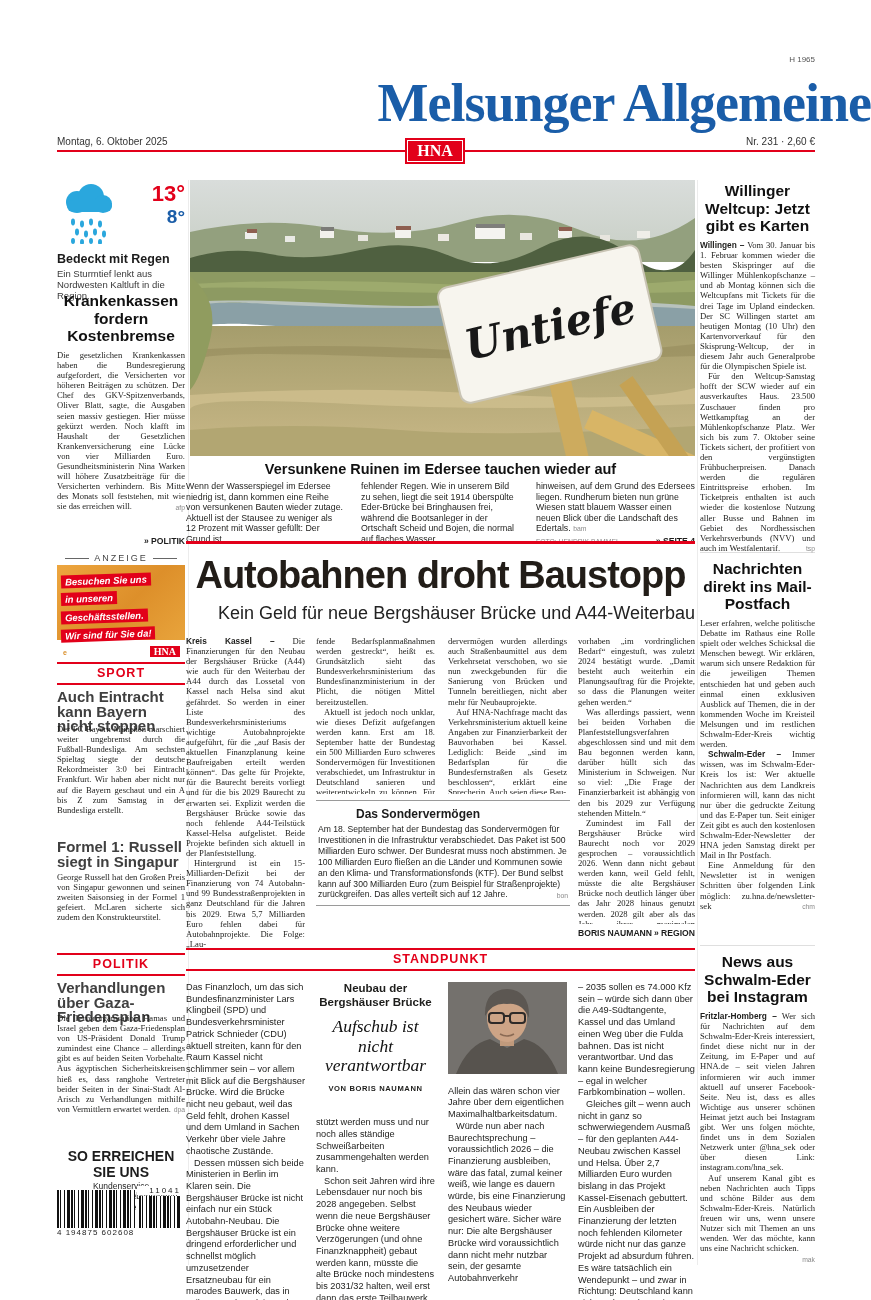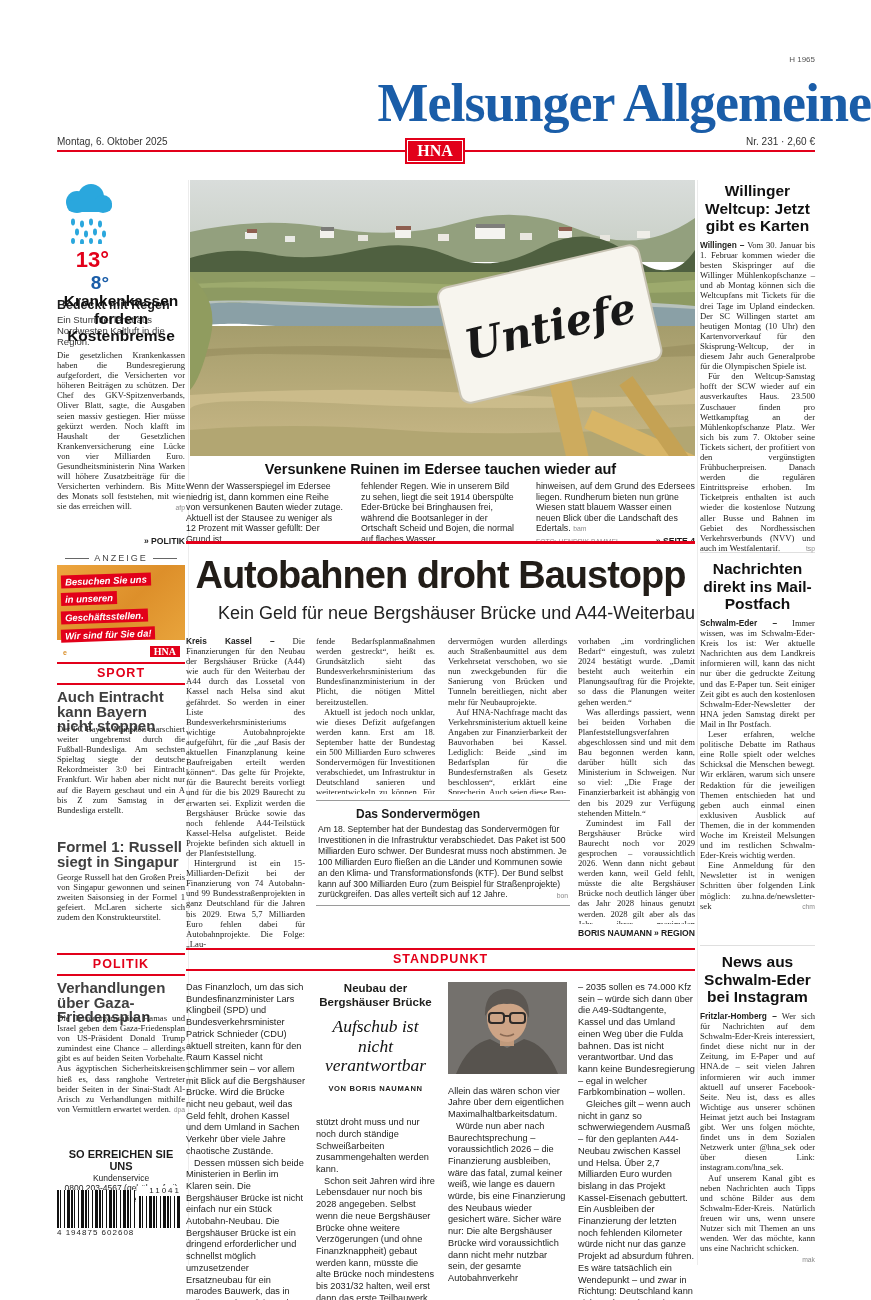--- a/index.html
+++ b/index.html
@@ -76,21 +76,21 @@
   <div class="abs masthead-title" style="left:0;right:0;top:72px;text-align:right;">Melsunger Allgemeine</div>
   <div class="abs mast-meta" style="left:57px;top:136px;">Montag, 6. Oktober 2025</div>
   <div class="abs mast-meta" style="right:56px;top:136px;">Nr. 231  ·  2,60 €</div>
   <div class="abs redline" style="left:57px;top:150px;width:758px;"></div>
   <div class="abs hna-box" style="left:405px;top:138px;width:60px;height:26px;font-size:16px;line-height:26px;">HNA</div>
 
   <div class="abs vsep" style="left:188px;top:180px;height:1085px;opacity:.5;"></div>
   <div class="abs vsep" style="left:697px;top:180px;height:1085px;opacity:.5;"></div>
 
   <div class="abs" style="left:57px;top:182px;width:128px;">
-    <div style="display:flex;justify-content:space-between;flex-direction:column;">
+    <div style="display:flex;justify-content:space-between;">
       <span>
         <svg width="62" height="62" viewBox="0 0 62 62">
           <g fill="#2aa7dd">
             <circle cx="20" cy="20" r="11"></circle>
               <circle cx="34" cy="15" r="13"></circle>
               <circle cx="46" cy="22" r="9"></circle>
             <rect x="10" y="18" width="45" height="12" rx="6"></rect>
             <ellipse cx="16" cy="40" rx="2" ry="3.4"></ellipse>
               <ellipse cx="25" cy="42" rx="2" ry="3.4"></ellipse>
               <ellipse cx="34" cy="40" rx="2" ry="3.4"></ellipse>
@@ -145,21 +145,21 @@
   </div>
 
   <div class="abs sechdr" style="left:57px;top:953px;width:128px;">POLITIK</div>
   <div class="abs subtitle2" style="left:57px;top:981px;width:128px;">Verhandlungen über Gaza-Friedensplan</div>
   <div class="abs serifbody" style="left:57px;top:1013px;width:128px;height:120px;">
     <p><span>Die Terrororganisation Hamas und Israel geben dem Gaza-Friedensplan von US-Präsident Donald Trump zumindest eine Chance – allerdings gibt es auf beiden Seiten Vorbehalte. Aus ägyptischen Sicherheitskreisen hieß es, dass ranghohe Vertreter beider Seiten in der Sinai-Stadt Al-Arisch zu Verhandlungen mithilfe von Vermittlern erwartet werden.</span>
        <span class="sign">dpa</span></p>
   </div>
 
   <div class="abs" style="left:57px;top:1148px;width:128px;text-align:center;">
-    <div style="font-weight:bold;font-size:11px;">SO ERREICHEN SIE UNS</div>
+    <div style="font-weight:bold;font-size:14px;">SO ERREICHEN SIE UNS</div>
     <div style="font-size:8.5px;margin-top:1px;">Kundenservice</div>
     <div style="font-size:8.5px;">0800 203-4567 (gebührenfrei)</div>
     <div style="font-weight:bold;font-size:9.5px;">hna.de</div>
   </div>
 
   <div class="abs bars" style="left:57px;top:1190px;width:78px;height:40px;"></div>
   <div class="abs ean" style="left:57px;top:1228px;width:90px;">4 194875 602608</div>
   <div class="abs ean" style="left:137px;top:1186px;width:44px;text-align:right;letter-spacing:2px;">11041</div>
   <div class="abs bars" style="left:139px;top:1196px;width:42px;height:32px;"></div>
 
@@ -270,21 +270,21 @@
   <div class="abs sechdr" style="left:186px;top:948px;width:509px;">STANDPUNKT</div>
   <div class="abs" style="left:186px;top:982px;width:509px;height:318px;">
     <div class="spcol" style="left:0;height:318px;">
       <p>Das Finanzloch, um das sich Bundesfinanzminister Lars Klingbeil (SPD) und Bundesverkehrsminister Patrick Schnieder (CDU) aktuell streiten, kann für den Raum Kassel nicht schlimmer sein – vor allem mit Blick auf die Bergshäuser Brücke. Wird die Brücke nicht neu gebaut, weil das Geld fehlt, drohen Kassel und dem Umland in Sachen Verkehr über viele Jahre chaotische Zustände.</p>
       <p>Dessen müssen sich beide Ministerien in Berlin im Klaren sein. Die Bergshäuser Brücke ist nicht einfach nur ein Stück Autobahn-Neubau. Die Bergshäuser Brücke ist ein dringend erforderlicher und schnellst möglich umzusetzender Ersatzneubau für ein marodes Bauwerk, das in Teilen 63 Jahre alt ist, schon mit einer Stahlseil-Unterkonstruktion ge-</p>
     </div>
     <div class="spcol" style="left:130px;height:318px;">
       <div class="kicker">Neubau der Bergshäuser Brücke</div>
       <div class="sp-title" style="margin:8px 0 7px 0;">Aufschub ist nicht verantwortbar</div>
       <div class="author" style="margin-bottom:23px;">VON BORIS NAUMANN</div>
-      <p>stützt droht muss und nur noch durch ständige Schweißarbeiten zusammengehalten werden kann.</p>
+      <p>stützt werden muss und nur noch alles ständige Schweißarbeiten zusammengehalten werden kann.</p>
       <p>Schon seit Jahren wird ihre Lebensdauer nur noch bis 2028 angegeben. Selbst wenn die neue Bergshäuser Brücke ohne weitere Verzögerungen (und ohne Finanzknappheit) gebaut werden kann, müsste die alte Brücke noch mindestens bis 2031/32 halten, weil erst dann das erste Teilbauwerk der neuen Brücke fertig wäre.</p>
     </div>
     <div class="spcol" style="left:262px;height:318px;">
       <div style="margin-bottom:8px;">
         <svg width="119" height="92" viewBox="0 0 119 92">
           <rect width="119" height="92" fill="#7d7a76"></rect>
           <rect width="119" height="92" fill="#6b6864" opacity="0.5"></rect>
           <path d="M8,92 Q20,62 42,57 L59,66 L76,57 Q98,62 110,92 Z" fill="#57534e"></path>
           <rect x="52" y="50" width="14" height="14" fill="#c09a7c"></rect>
           <ellipse cx="59" cy="36" rx="20" ry="24" fill="#cda486"></ellipse>
@@ -309,23 +309,23 @@
     <p><span class="lead">Willingen –</span>
        <span>Vom 30. Januar bis 1. Februar kommen wieder die besten Skispringer auf die Willinger Mühlenkopfschanze – und ab Montag können sich die Weltcupfans mit Tickets für die drei Tage im Upland eindecken. Der SC Willingen startet am heutigen Montag (10 Uhr) den Kartenvorverkauf für den Skisprung-Weltcup, der in diesem Jahr auch Generalprobe für die Olympischen Spiele ist.</span></p>
     <p><span>Für den Weltcup-Samstag hofft der SCW wieder auf ein ausverkauftes Haus. 23.500 Zuschauer finden pro Wettkampftag an der Mühlenkopfschanze Platz. Wer sich bis zum 7. Oktober seine Tickets sichert, der profitiert von den vergünstigten Frühbucherpreisen. Danach werden die regulären Eintrittspreise erhoben. Im Ticketpreis enthalten ist auch wieder die kostenlose Nutzung aller Busse und Bahnen im Gebiet des Nordhessischen Verkehrsverbunds (NVV) und auch im Westfalentarif.</span>
        <span class="sign">tsp</span></p>
   </div>
 
   <div class="abs hsep" style="left:700px;top:552px;width:115px;opacity:.6;"></div>
 
   <div class="abs railtitle" style="left:700px;top:560px;width:115px;">Nachrichten direkt ins Mail-Postfach</div>
   <div class="abs serifbody" style="left:700px;top:618px;width:115px;height:322px;">
+    <p>Leser erfahren, welche politische Debatte im Rathaus eine Rolle spielt oder welches Schicksal die Menschen bewegt. Wir erklären, warum sich unsere Redaktion für die jeweiligen Themen entschieden hat und geben auch einmal einen exklusiven Ausblick auf Themen, die in der kommenden Woche im Kreisteil Melsungen und im restlichen Schwalm-Eder-Kreis wichtig werden.</p>
     <p><span class="lead">Schwalm-Eder –</span>
        <span>Immer wissen, was im Schwalm-Eder-Kreis los ist: Wer aktuelle Nachrichten aus dem Landkreis informieren will, kann das nicht nur über die gedruckte Zeitung und das E-Paper tun. Seit einiger Zeit gibt es auch den kostenlosen Schwalm-Eder-Newsletter der HNA jeden Samstag direkt per Mail in Ihr Postfach.</span></p>
-    <p>Leser erfahren, welche politische Debatte im Rathaus eine Rolle spielt oder welches Schicksal die Menschen bewegt. Wir erklären, warum sich unsere Redaktion für die jeweiligen Themen entschieden hat und geben auch einmal einen exklusiven Ausblick auf Themen, die in der kommenden Woche im Kreisteil Melsungen und im restlichen Schwalm-Eder-Kreis wichtig werden.</p>
     <p><span>Eine Anmeldung für den Newsletter ist in wenigen Schritten über folgenden Link möglich: zu.hna.de/newsletter-sek</span>
        <span class="sign">chm</span></p>
   </div>
 
   <div class="abs hsep" style="left:700px;top:945px;width:115px;opacity:.6;"></div>
 
   <div class="abs railtitle" style="left:700px;top:953px;width:115px;">News aus Schwalm-Eder bei Instagram</div>
   <div class="abs serifbody" style="left:700px;top:1011px;width:115px;height:280px;">
     <p><span class="lead">Fritzlar-Homberg –</span>
        <span>Wer sich für Nachrichten auf dem Schwalm-Eder-Kreis interessiert, findet diese nicht nur in der Zeitung, im E-Paper und auf HNA.de – seit vielen Jahren informieren wir auch immer aktuell auf unserer Facebook-Seite. Neu ist, dass es alles Wichtige aus unserer schönen Heimat jetzt auch bei Instagram gibt. Wer uns folgen möchte, findet uns in dem Sozialen Netzwerk unter @hna_sek oder über diesen Link: instagram.com/hna_sek.</span></p>

